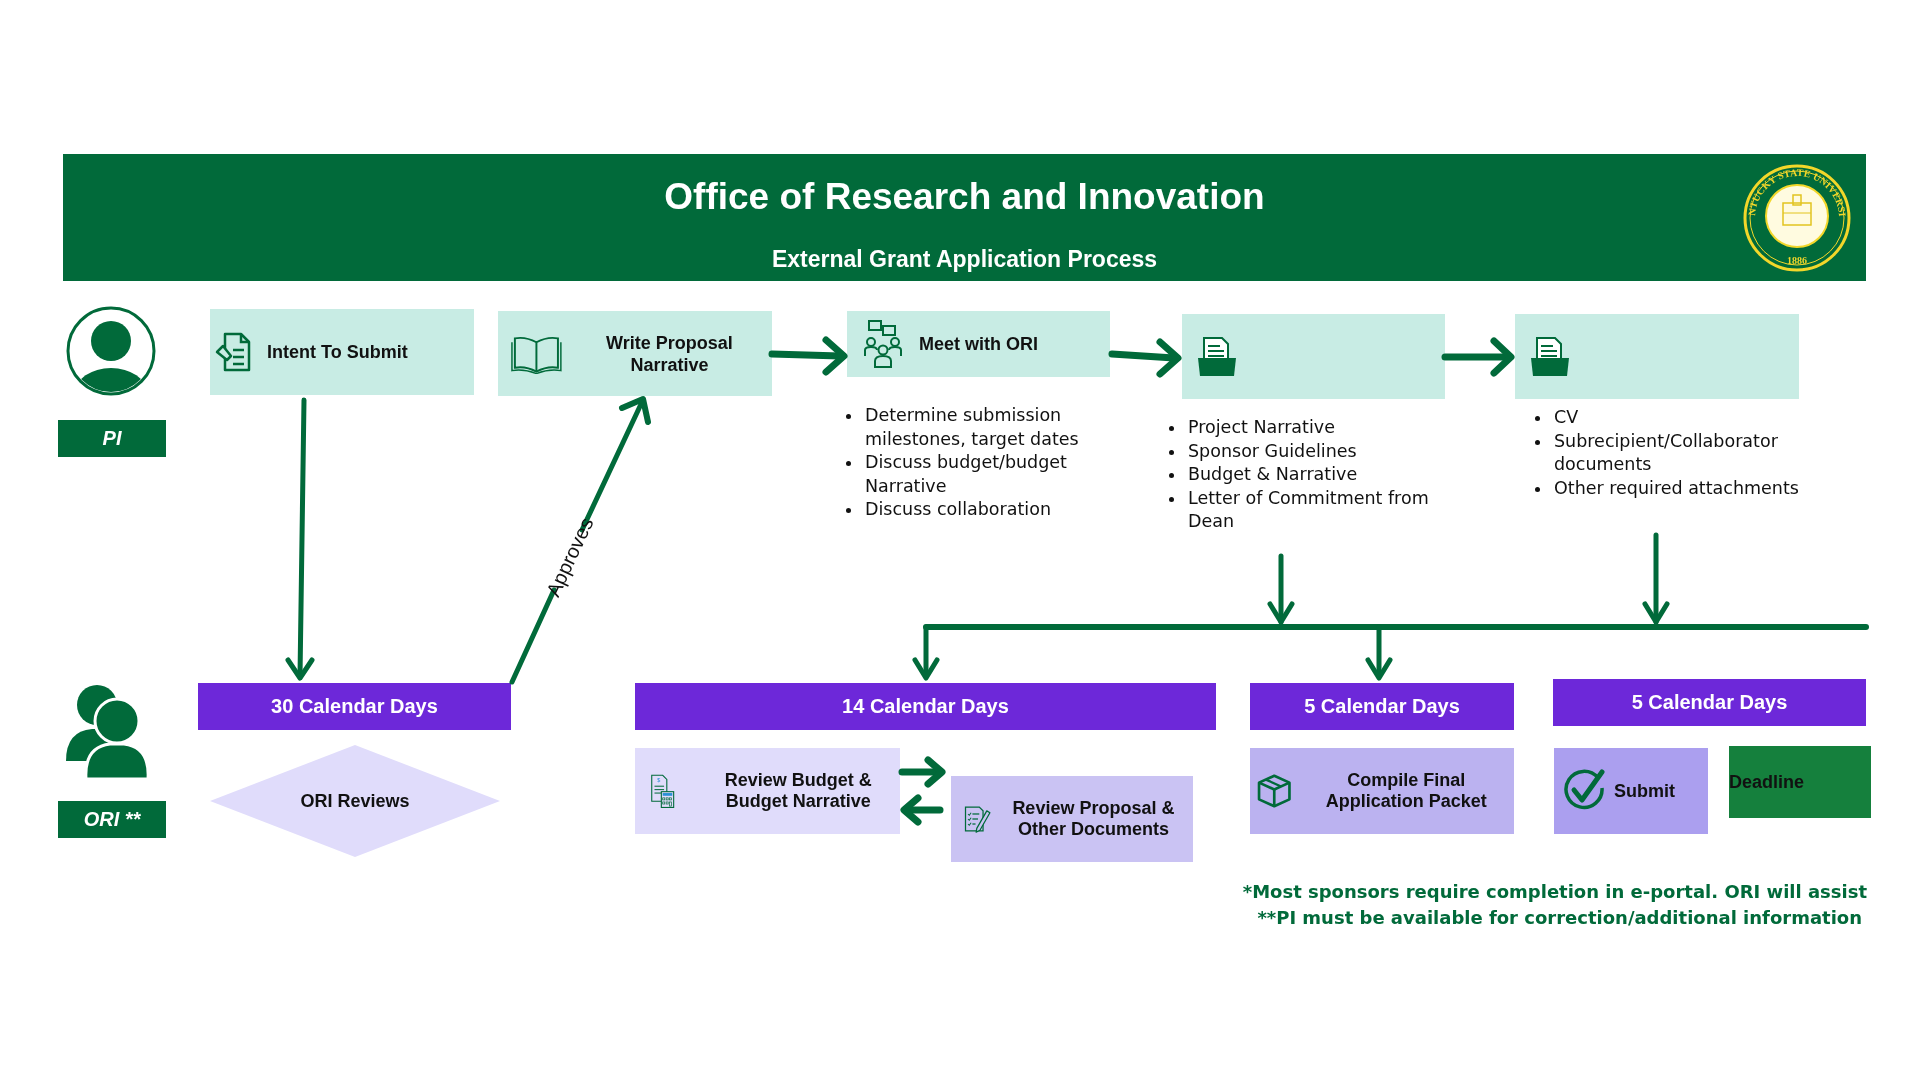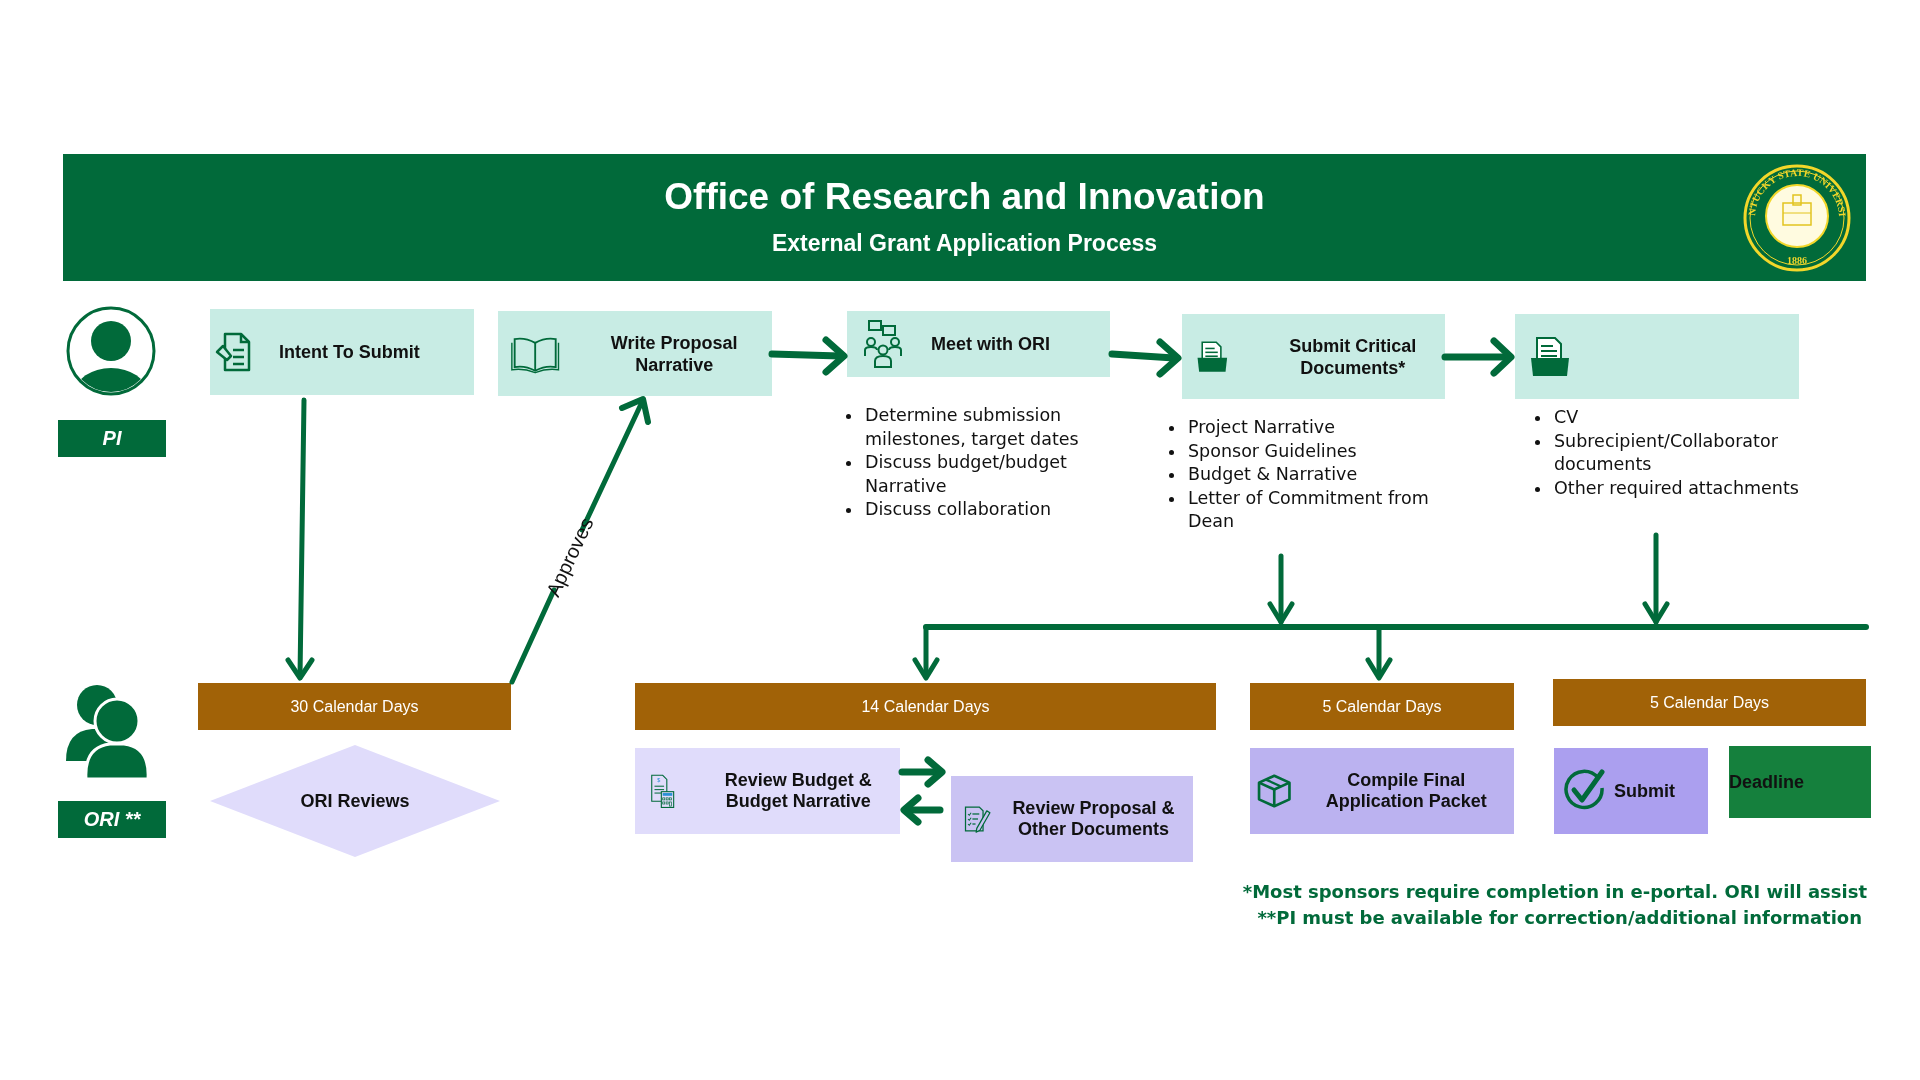--- a/index.html
+++ b/index.html
@@ -1,26 +1,26 @@
 <!DOCTYPE html>
 <html><head>
 <meta charset="utf-8">
 <style>
   html, body { margin:0; padding:0; }
   body { width:1920px; height:1080px; background:#ffffff; position:relative; overflow:hidden;
          font-family:"Liberation Sans", sans-serif; color:#111; }
   .abs { position:absolute; }
   .header { left:63px; top:154px; width:1803px; height:127px; background:#016a3a; color:#fff; }
   .header .title { position:absolute; left:0; right:0; top:22px; text-align:center; font-size:37px; font-weight:bold; }
-  .header .subtitle { position:absolute; left:0; right:0; top:76px; text-align:center; font-size:23px; font-weight:bold; }
+  .header .subtitle { position:absolute; left:0; right:0; top:92px; text-align:center; font-size:23px; font-weight:bold; }
   .seal { position:absolute; right:14px; top:9px; width:110px; height:110px; }
   .role-label { background:#016a3a; color:#fff; font-weight:bold; font-size:20px; display:flex; align-items:center; justify-content:center;font-style:italic; }
-  .step { background:#c8ece4; display:flex; align-items:center;gap:12px; }
+  .step { background:#c8ece4; display:flex; align-items:center; }
   .step .txt { font-weight:bold; font-size:18px; line-height:22px; text-align:center; color:#111; }
-  .days { background:#a16207; color:#fff; font-weight:normal; font-size:16px; display:flex; align-items:center; justify-content:center; }
+  .days { background:#6d28d9; color:#fff; font-weight:bold; font-size:20px; display:flex; align-items:center; justify-content:center; }
   .task { display:flex; align-items:center; }
   .task .txt { font-weight:bold; font-size:18px; line-height:21px; text-align:center; color:#111; }
   ul.bullets { margin:0; padding:0 0 0 18px; font-size:19px; line-height:23.5px; color:#111; font-family:"DejaVu Sans", sans-serif; font-size:17.5px; }
   ul.bullets li { padding-left:2px; }
   .foot { right:53px; text-align:right; color:#016a3a; font-weight:bold; font-size:18px; font-family:"DejaVu Sans", sans-serif; }
   svg.overlay { position:absolute; left:0; top:0; }
 </style>
 </head>
 <body>
 
@@ -96,21 +96,20 @@
 </div>
 
 <div class="abs step" style="left:1182px;top:314px;width:263px;height:85px">
   <svg width="42" height="42" viewBox="0 0 42 42" style="margin-left:14px">
     <path d="M8 2 H26 L32 8 V26 H8 Z" fill="#fff" stroke="#016a3a" stroke-width="2"></path>
     <line x1="12" y1="10" x2="24" y2="10" stroke="#016a3a" stroke-width="2"></line>
     <line x1="12" y1="15" x2="28" y2="15" stroke="#016a3a" stroke-width="2"></line>
     <line x1="12" y1="20" x2="28" y2="20" stroke="#016a3a" stroke-width="2"></line>
     <path d="M2 22 H40 L38 40 H4 Z" fill="#016a3a"></path>
   </svg>
-  <span class="txt" style="margin-left:20px">Submit Critical Documents*</span>
 </div>
 
 <div class="abs step" style="left:1515px;top:314px;width:284px;height:85px">
   <svg width="42" height="42" viewBox="0 0 42 42" style="margin-left:14px">
     <path d="M8 2 H26 L32 8 V26 H8 Z" fill="#fff" stroke="#016a3a" stroke-width="2"></path>
     <line x1="12" y1="10" x2="24" y2="10" stroke="#016a3a" stroke-width="2"></line>
     <line x1="12" y1="15" x2="28" y2="15" stroke="#016a3a" stroke-width="2"></line>
     <line x1="12" y1="20" x2="28" y2="20" stroke="#016a3a" stroke-width="2"></line>
     <path d="M2 22 H40 L38 40 H4 Z" fill="#016a3a"></path>
   </svg>

